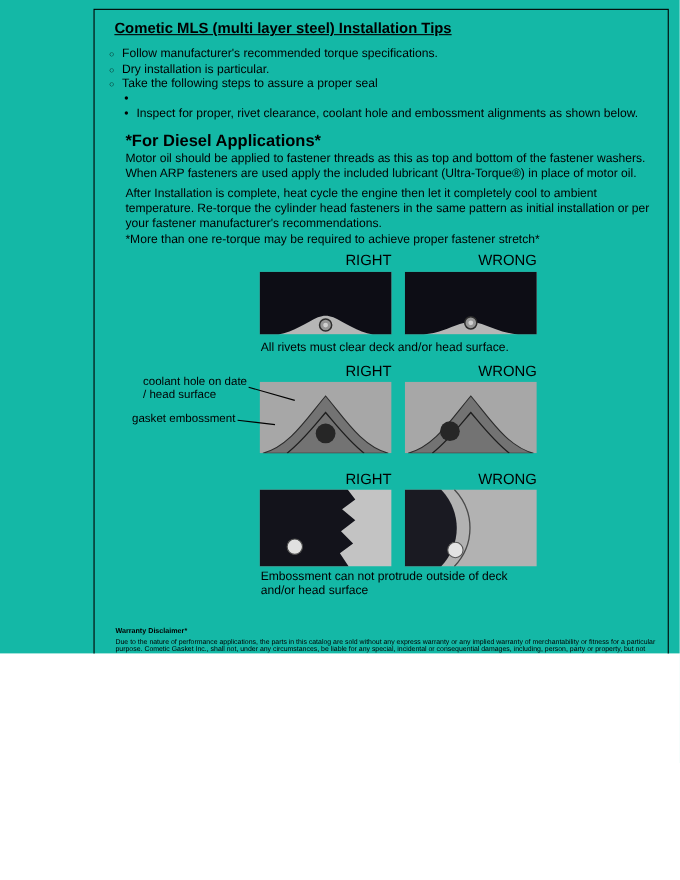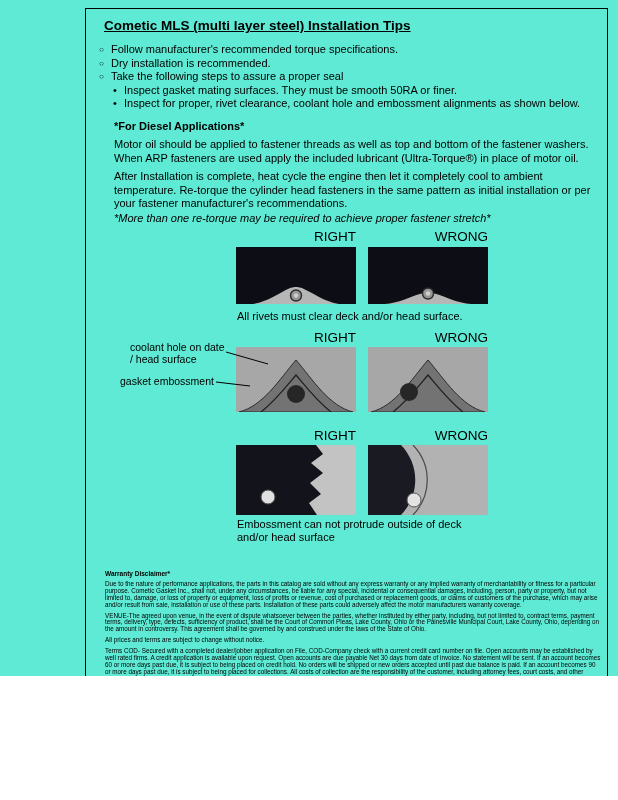--- a/index.html
+++ b/index.html
@@ -2,35 +2,35 @@
 <html><head>
 <meta charset="utf-8">
 <style>
   * { margin:0; padding:0; box-sizing:border-box; }
   html,body { background:#ffffff; }
   body {
     width:618px; height:800px;
     font-family:"Liberation Sans","DejaVu Sans",sans-serif;
     color:#000;
   }
-  .page { position:relative; width:618px; height:676px; background:#5eead4; overflow:hidden; }
+  .page { position:relative; width:618px; height:594px; background:#14b8a6; overflow:hidden; }
   .frame { position:absolute; left:85px; top:8px; width:523px; height:782px; border:1px solid #000; }
 
   .title { position:absolute; left:104px; top:18px; font-size:13.5px; font-weight:bold; text-decoration:underline; white-space:nowrap; }
 
   .bullets { position:absolute; left:98px; top:43px; width:498px; font-size:11px; line-height:13.5px; }
   .bullet-row { display:flex; align-items:flex-start; }
   .glyph-o { width:13px; font-size:8px; line-height:13.5px; padding-left:1px; flex:none; }
   .glyph-d { width:11px; font-size:11px; line-height:13.5px; flex:none; }
   .sub { margin-left:15px; }
 
-  .heading2 { position:absolute; left:114px; top:120px; font-size:11px; font-weight:bold; }
+  .heading2 { position:absolute; left:114px; top:120px; font-size:15px; font-weight:bold; }
   .para1 { position:absolute; left:114px; top:138px; width:480px; font-size:11px; line-height:13.5px; }
   .para2 { position:absolute; left:114px; top:170px; width:480px; font-size:11px; line-height:13.5px; }
-  .note  { position:absolute; left:114px; top:212px; width:480px; font-size:11px;font-style:italic; }
+  .note  { position:absolute; left:114px; top:212px; width:480px; font-size:11px; }
 
   .hdr { position:absolute; width:120px; text-align:right; font-size:13.5px; }
   .hdr.r { left:236px; } .hdr.w { left:368px; }
   .hdr.row1 { top:229px; } .hdr.row2 { top:330px; } .hdr.row3 { top:428px; }
 
   .tile { position:absolute; width:120px; line-height:0; }
   .tile svg { display:block; }
   .t-r { left:236px; } .t-w { left:368px; }
   .t-row1 { top:247px; } .t-row2 { top:347px; } .t-row3 { top:445px; }
 
@@ -59,38 +59,37 @@
 
   <div class="title">Cometic MLS (multi layer steel) Installation Tips</div>
 
   <div class="bullets">
     <div class="bullet-row">
       <span class="glyph-o">○</span>
       <span>Follow manufacturer's recommended torque specifications.</span>
     </div>
     <div class="bullet-row">
       <span class="glyph-o">○</span>
-      <span>Dry installation is recommended.</span>
+      <span>Dry installation is particular.</span>
     </div>
     <div class="bullet-row">
       <span class="glyph-o">○</span>
       <span>Take the following steps to assure a proper seal</span>
     </div>
     <div class="bullet-row sub">
       <span class="glyph-d">•</span>
-      <span>Inspect gasket mating surfaces.  They must be smooth 50RA or finer.</span>
     </div>
     <div class="bullet-row sub">
       <span class="glyph-d">•</span>
       <span>Inspect for proper, rivet clearance, coolant hole and embossment alignments as shown below.</span>
     </div>
   </div>
 
   <div class="heading2">*For Diesel Applications*</div>
-  <div class="para1">Motor oil should be applied to fastener threads as well as top and bottom of the fastener washers. When ARP fasteners are used apply the included lubricant (Ultra-Torque®) in place of motor oil.</div>
+  <div class="para1">Motor oil should be applied to fastener threads as this as top and bottom of the fastener washers. When ARP fasteners are used apply the included lubricant (Ultra-Torque®) in place of motor oil.</div>
   <div class="para2">After Installation is complete, heat cycle the engine then let it completely cool to ambient temperature. Re-torque the cylinder head fasteners in the same pattern as initial installation or per your fastener manufacturer's recommendations.</div>
   <div class="note">*More than one re-torque may be required to achieve proper fastener stretch*</div>
 
   <div class="hdr r row1">RIGHT</div>
   <div class="hdr w row1">WRONG</div>
 
   <div class="tile t-r t-row1">
     <svg width="120" height="57" viewBox="0 0 120 57">
       <rect width="120" height="57" fill="#b6b6b6"></rect>
       <path d="M0,0 H120 V57 H103 C89,55 77,46 67,41.5 C62,39.5 58,39.5 53,41.5 C43,46 31,55 17,57 H0 Z" fill="#0d0d15"></path>

